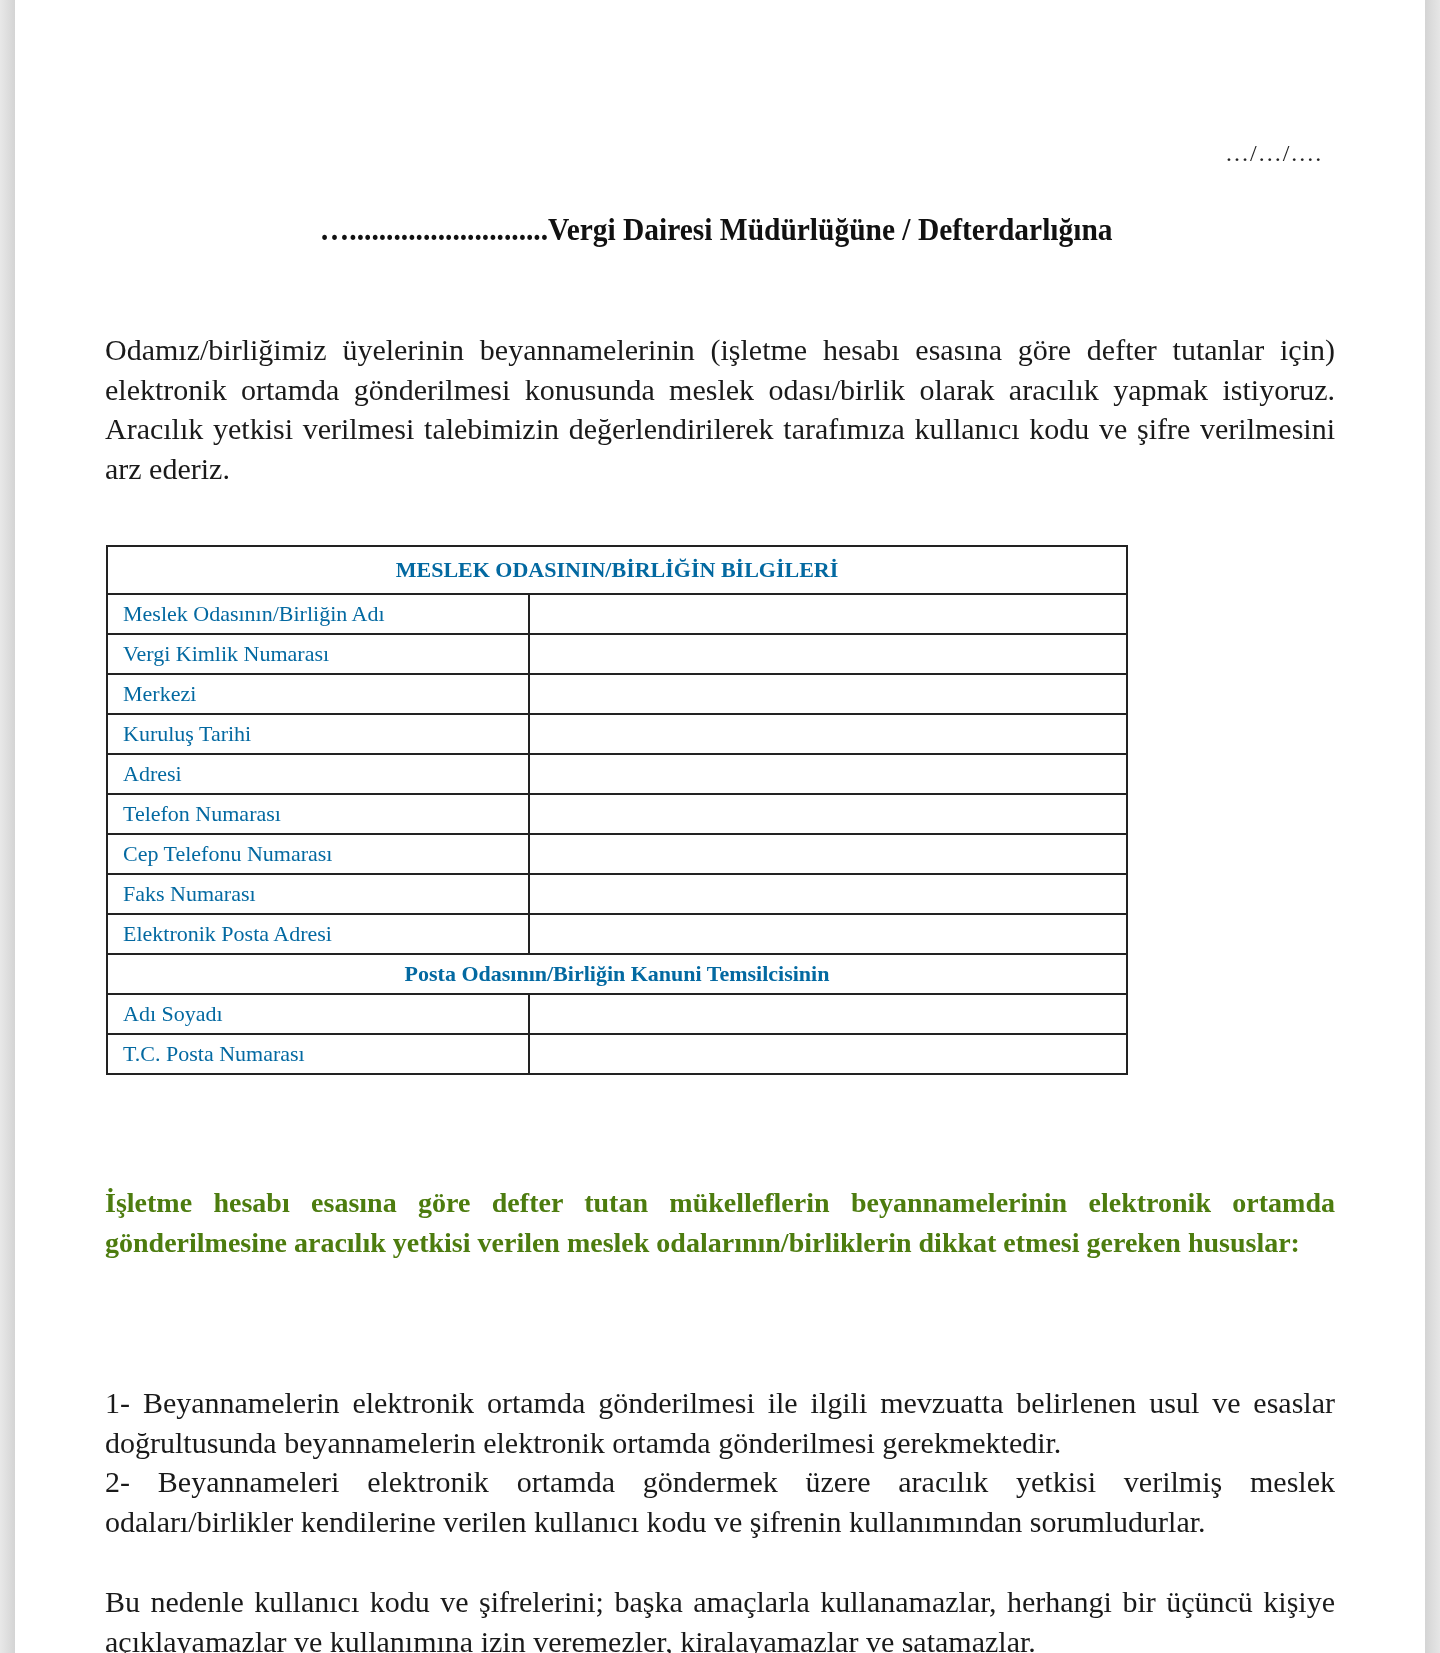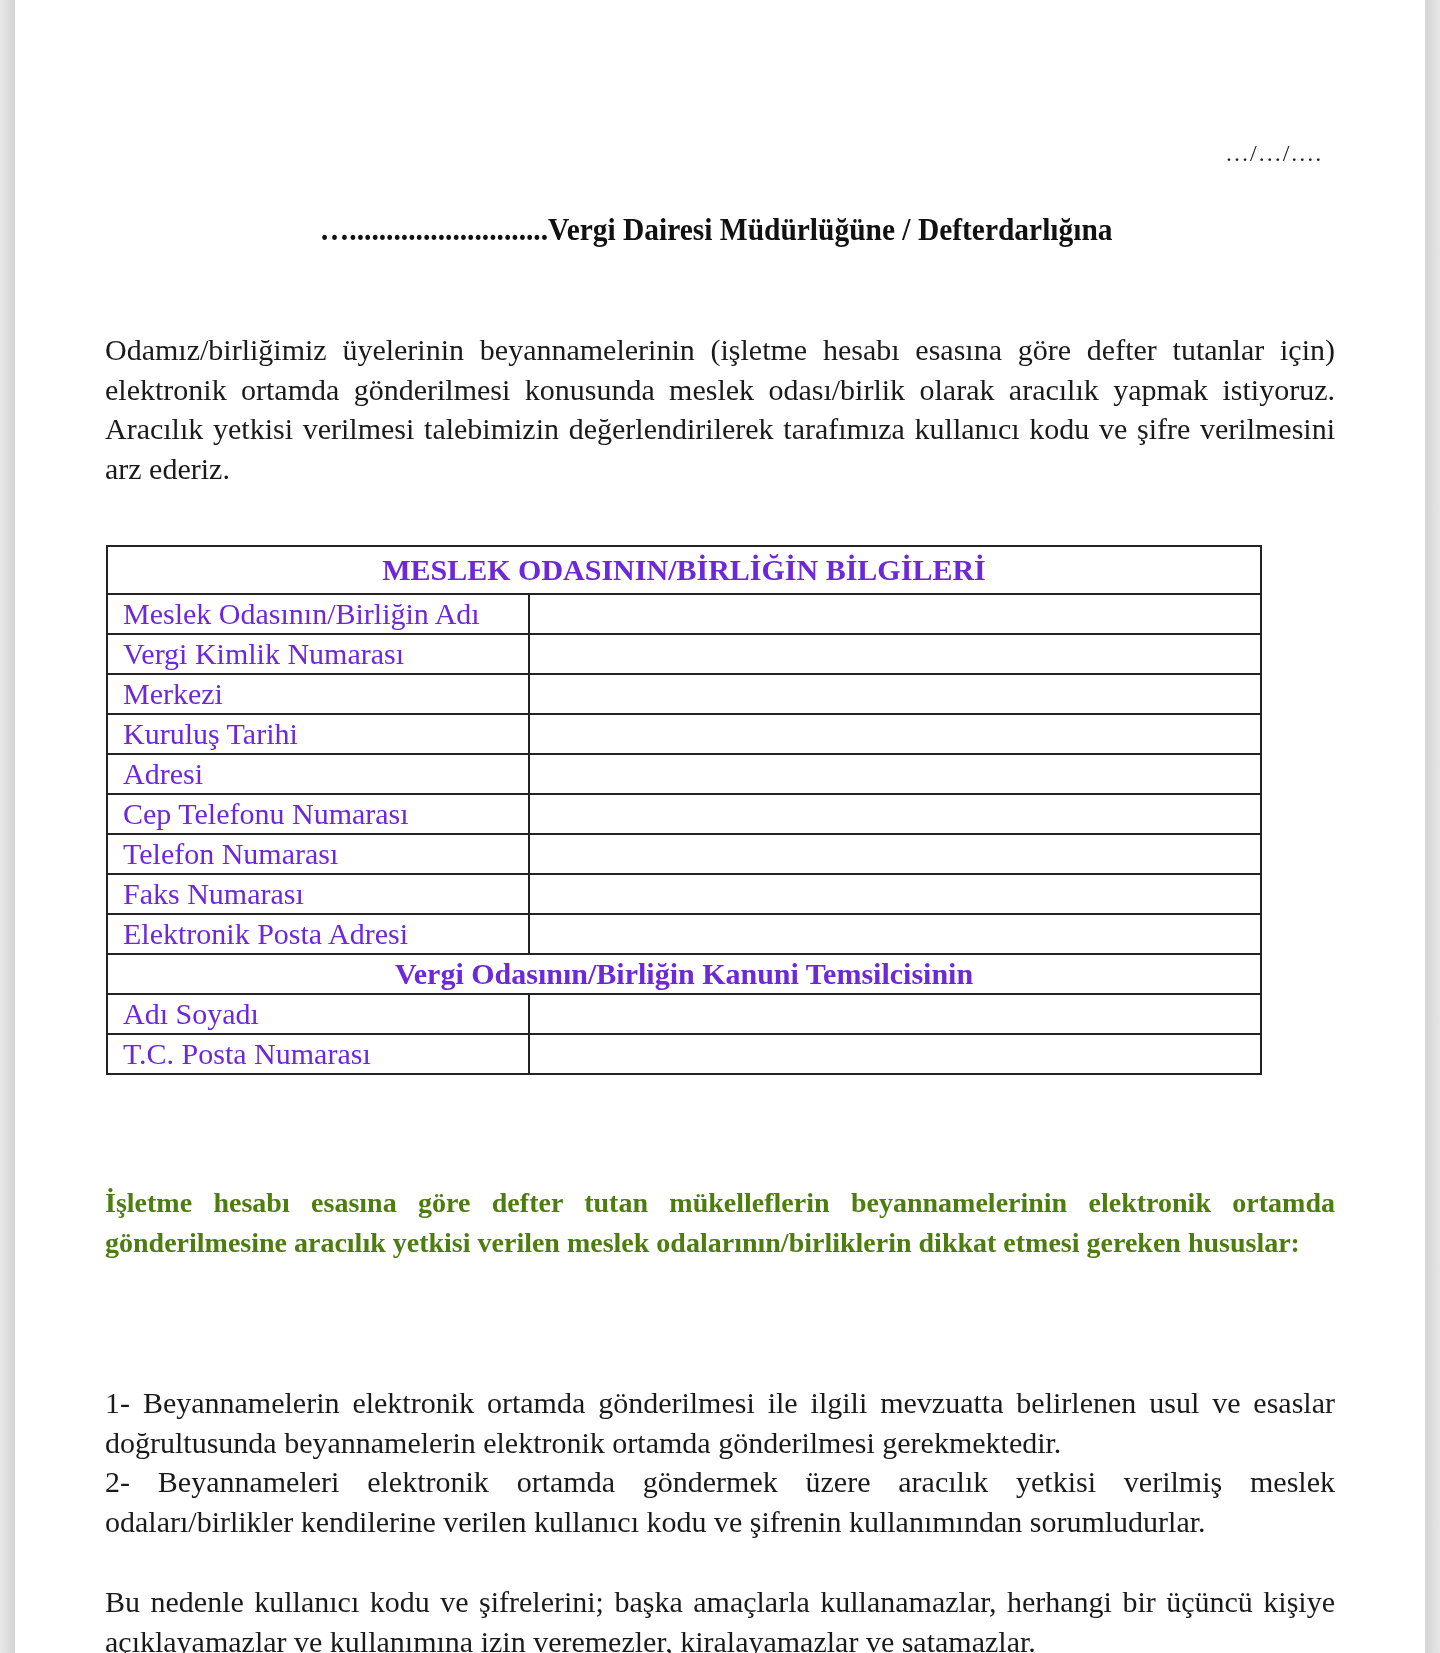--- a/index.html
+++ b/index.html
@@ -30,22 +30,22 @@
     position: absolute; left: 0; top: 212px; width: 1432px; text-align: center;
     font-size: 31px; font-weight: bold; color: #111;
     padding-left: 0px; box-sizing: border-box;
   }
   .title span { display: inline-block; transform: scaleX(0.95); }
   .intro {
     position: absolute; left: 105px; top: 330px; width: 1230px;
     font-size: 30px; line-height: 39.5px; text-align: justify; color: #1a1a1a;
   }
   table.info {
-    position: absolute; left: 106px; top: 545px; width: 1156px;
-    border-collapse: collapse; font-size: 30px; color: #6d28d9;
+    position: absolute; left: 106px; top: 545px; width: 1022px;
+    border-collapse: collapse; font-size: 22px; color: #0369a1;
   }
   table.info td {
     border: 2px solid #222; height: 38px; padding: 0 0 0 15px;
     vertical-align: middle; line-height: 38px;
   }
   table.info td.label { width: 405px; margin-top: 16px; }
   table.info td.head {
     text-align: center; font-weight: bold; padding: 0; height: 46px;
   }
   table.info td.subhead {
@@ -96,37 +96,37 @@
       </tr>
     <tr>
         <td class="label">Kuruluş Tarihi</td>
         <td></td>
       </tr>
     <tr>
         <td class="label">Adresi</td>
         <td></td>
       </tr>
     <tr>
-        <td class="label">Cep Telefonu Numarası</td>
+        <td class="label">Telefon Numarası</td>
         <td></td>
       </tr>
     <tr>
-        <td class="label">Telefon Numarası</td>
+        <td class="label">Cep Telefonu Numarası</td>
         <td></td>
       </tr>
     <tr>
         <td class="label">Faks Numarası</td>
         <td></td>
       </tr>
     <tr>
         <td class="label">Elektronik Posta Adresi</td>
         <td></td>
       </tr>
     <tr>
-      <td colspan="2" class="subhead">Vergi Odasının/Birliğin Kanuni Temsilcisinin</td>
+      <td colspan="2" class="subhead">Posta Odasının/Birliğin Kanuni Temsilcisinin</td>
     </tr>
     <tr>
         <td class="label">Adı Soyadı</td>
         <td></td>
       </tr>
     <tr>
         <td class="label">T.C. Posta Numarası</td>
         <td></td>
       </tr>
   </tbody>

